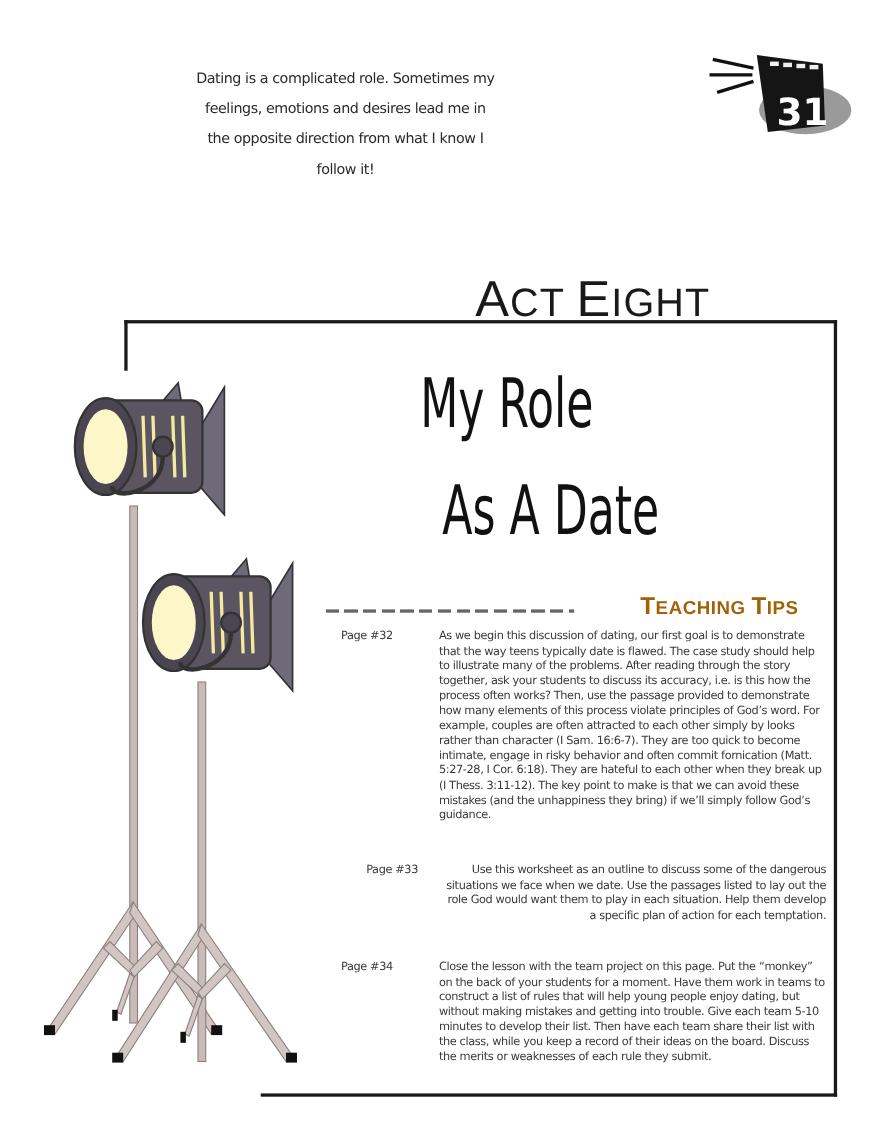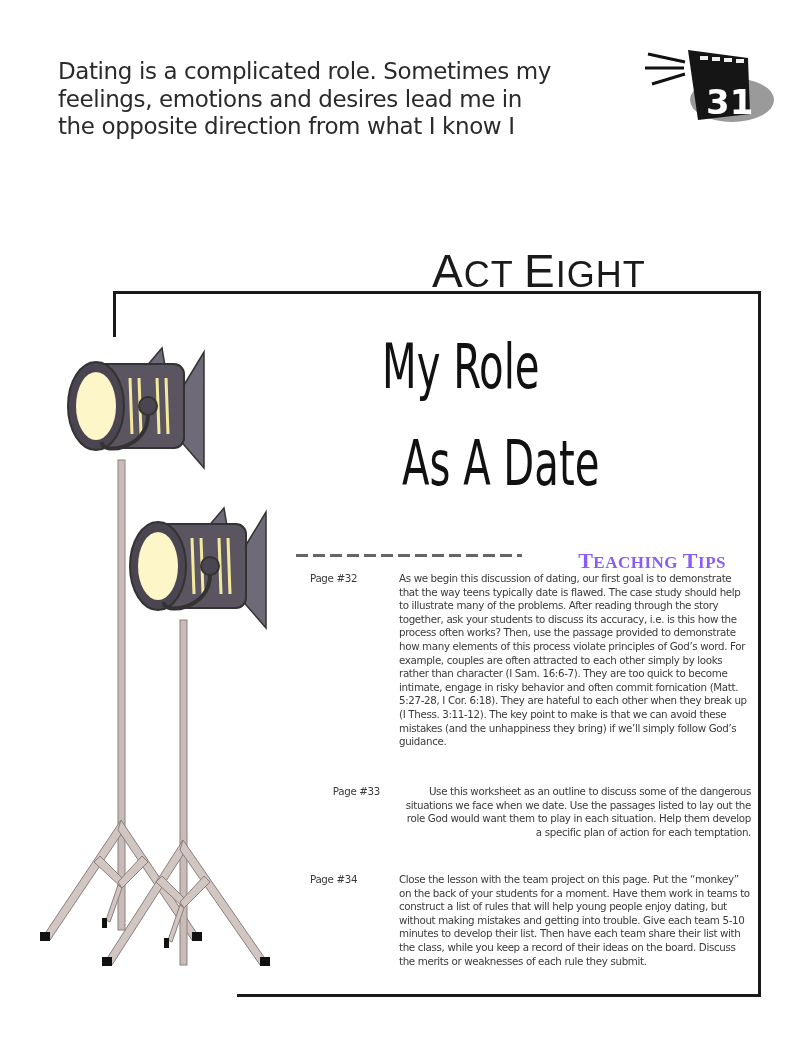--- a/index.html
+++ b/index.html
@@ -1,21 +1,21 @@
 <!DOCTYPE html>
 <html><head>
   <meta charset="utf-8">
   <style>
     html, body { margin: 0; padding: 0; background: #ffffff; }
     body { width: 800px; height: 1039px; position: relative; overflow: hidden;
            font-family: "DejaVu Sans", sans-serif; color: #222; }
 
     .intro { position: absolute; left: 58px; top: 58px; width: 512px;
-             font-family: "DejaVu Sans", sans-serif;
-             font-size: 23px; line-height: 27.5px; color: #2a2a2a; letter-spacing: -0.4px; }
+             text-align: center; font-family: "DejaVu Sans", sans-serif;
+             font-size: 13px; line-height: 27.5px; color: #2a2a2a; letter-spacing: -0.4px; }
 
     .clap { position: absolute; left: 640px; top: 38px; width: 140px; height: 90px; }
 
     .act-title { position: absolute; left: 432px; top: 244px;
                  font-family: "Liberation Sans", sans-serif; font-weight: normal;
                  color: #1a1a1a; letter-spacing: 1px; white-space: nowrap; text-align: center; }
     .act-title .big { font-size: 46px; }
     .act-title .sm { font-size: 36px; }
 
     .frame-top { position: absolute; left: 113px; top: 291px; width: 648px; height: 3px; background: #1a1a1a; }
@@ -25,40 +25,41 @@
 
     .main-title { position: absolute; left: 360px; top: 328px; width: 300px;
                   font-family: "DejaVu Sans Condensed", "DejaVu Sans", sans-serif;
                   color: #111; font-size: 62px; line-height: 1; }
     .main-title .l1 { position: absolute; left: 22px; top: 8px; transform: scaleX(0.72); transform-origin: left top; white-space: nowrap; }
     .main-title .l2 { position: absolute; left: 42px; top: 105px; transform: scaleX(0.72); transform-origin: left top; white-space: nowrap; }
 
     .tips-header { position: absolute; left: 296px; top: 532px; width: 440px; height: 30px; }
     .tips-dashes { position: absolute; left: 0; top: 22px; width: 226px; height: 3px;
                    background: repeating-linear-gradient(90deg, #666 0 12px, transparent 12px 17px); }
-    .tips-title { position: absolute; right: 10px; top: 16px;
-                  font-family: Liberation Serif, serif; font-weight: bold; color: #8b5cf6;
+    .tips-title { position: absolute; right: 10px; top: 6px;
+                  font-family: Liberation Sans, sans-serif; font-weight: bold; color: #a16207;
                   letter-spacing: 0.5px; white-space: nowrap; }
     .tips-title .big { font-size: 22px; }
     .tips-title .sm { font-size: 17px; }
 
     .tip { position: absolute; left: 300px; width: 460px; font-family: "DejaVu Sans", sans-serif;
            font-size: 10.3px; line-height: 13.6px; color: #3a3a3a; letter-spacing: -0.35px; }
     .tip .page { position: absolute; left: 0; top: 0; width: 70px; margin-left: 10px; }
     .tip .text { position: absolute; left: 99px; top: 0; width: 352px; }
 
     .lights { position: absolute; left: 30px; top: 340px; width: 260px; height: 650px; }
   </style>
 </head>
 <body>
 
 <div class="intro">
   <div>Dating is a complicated role.  Sometimes my</div>
   <div>feelings, emotions and desires lead me in</div>
   <div>the opposite direction from what I know I</div>
+  <div>follow it!</div>
 </div>
 
 <div class="clap">
   <svg width="140" height="90" viewBox="0 0 140 90">
     <ellipse cx="92" cy="62" rx="42" ry="22" fill="#9a9a9a"></ellipse>
     <line x1="8" y1="16" x2="45" y2="24" stroke="#111" stroke-width="3"></line>
     <line x1="5" y1="30" x2="44" y2="30" stroke="#111" stroke-width="3"></line>
     <line x1="12" y1="46" x2="45" y2="36" stroke="#111" stroke-width="3"></line>
     <polygon points="48,12 108,20 110,76 58,82" fill="#151515"></polygon>
     <rect x="60" y="18" width="8" height="4" fill="#eee"></rect>

